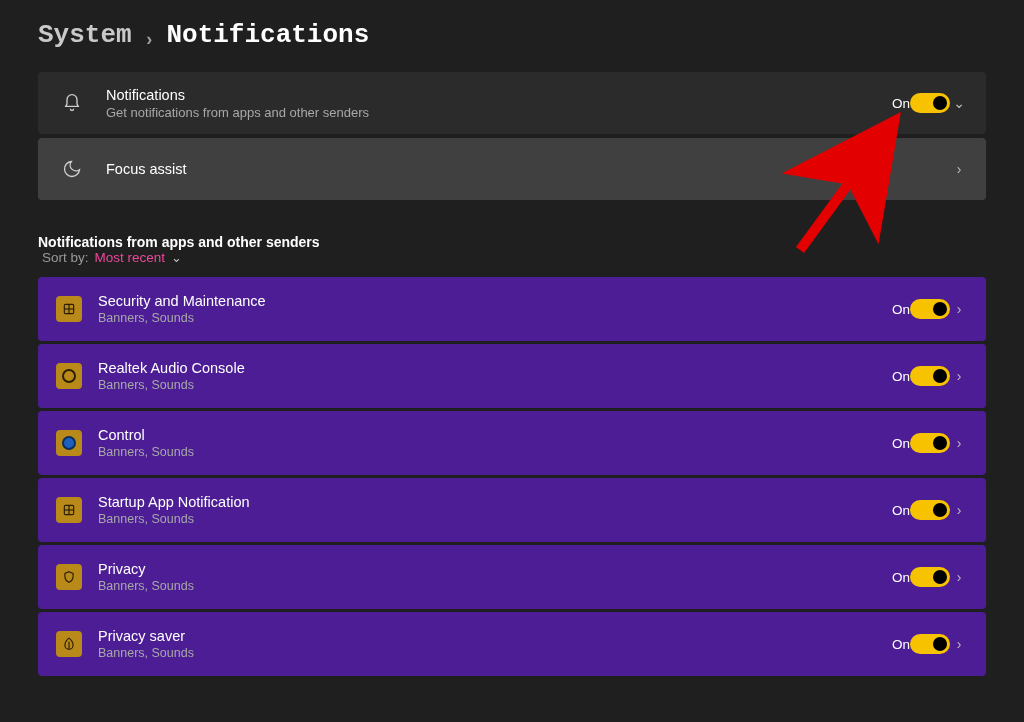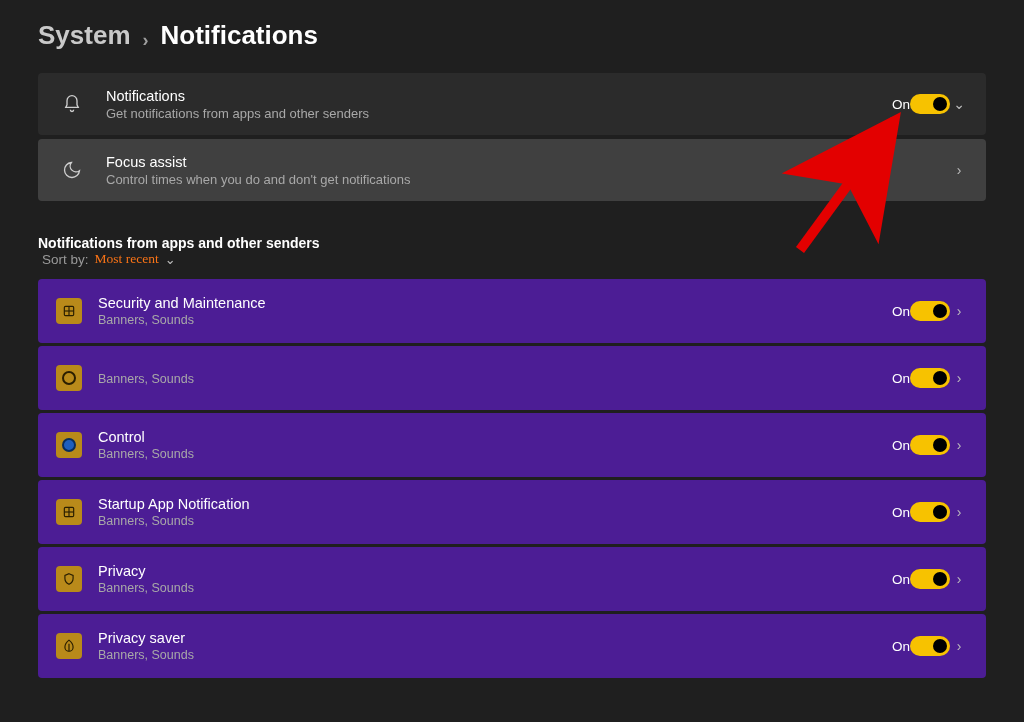--- a/index.html
+++ b/index.html
@@ -10,20 +10,21 @@
     font-family: "Segoe UI", Arial, sans-serif;
     font-size: 14px;
     overflow: hidden;
   }
   .page {
     padding: 20px 38px 0 38px;
   }
   .breadcrumb {
     display: flex; align-items: flex-end; gap: 12px;
     margin-bottom: 22px;
+    font-family: Liberation Mono, monospace;
   }
   .breadcrumb .crumb-parent {
     font-size: 26px; font-weight: 600; color: #c9c9c9;
   }
   .breadcrumb .crumb-sep {
     font-size: 18px; color: #9f9f9f; font-weight:600;
   }
   .breadcrumb .crumb-current {
     font-size: 26px; font-weight: 600; color: #ffffff;
   }
@@ -60,21 +61,21 @@
   .spacer-after-focus { height: 30px; }
   .section-heading {
     font-size: 14px; font-weight:600; color:#fff;
   }
   .sortrow {
     display:flex; align-items:center; gap:6px;
     margin-bottom: 12px; padding-left:4px;
     font-size: 13.5px;
   }
   .sortrow .sortlabel { color:#9a9a9a;text-align:right; }
-  .sortrow .sortvalue { color:#f97316;font-family:Liberation Serif, serif; }
+  .sortrow .sortvalue { color:#ec4899; }
   .sortrow .sortchev { color:#c0c0c0; font-size:13px; }
   .app-card {
     background: #4c1d95; border-radius:4px;
     padding: 12px 18px;
     display:flex; align-items:center;
     margin-bottom: 3px;
     min-height: 64px;
   }
   .app-icon {
     width: 26px; height: 26px; border-radius:4px;
@@ -132,21 +133,20 @@
   </div>
 
   <div class="card card-lighter">
     <div class="icon">
       <svg width="20" height="20" viewBox="0 0 24 24" fill="none" stroke="currentColor" stroke-width="1.6">
         <path d="M21 12.8A9 9 0 1 1 11.2 3a7 7 0 0 0 9.8 9.8z"></path>
       </svg>
     </div>
     <div class="content">
       <div class="title">Focus assist</div>
-      <div class="subtitle">Control times when you do and don't get notifications</div>
     </div>
     <div class="right">
       <div class="chev">›</div>
     </div>
   </div>
 
   <div class="spacer-after-focus"></div>
 
   <div class="section-heading">Notifications from apps and other senders</div>
 
@@ -173,20 +173,21 @@
           <span class="state-label">On</span>
           <div class="toggle">
             <div class="knob"></div>
           </div>
           <div class="chev">›</div>
         </div>
       </div>
       <div class="app-card">
         <div class="app-icon circle"></div>
         <div class="app-content">
+          <div class="app-title">Realtek Audio Console</div>
           <div class="app-sub">Banners, Sounds</div>
         </div>
         <div class="right">
           <span class="state-label">On</span>
           <div class="toggle">
             <div class="knob"></div>
           </div>
           <div class="chev">›</div>
         </div>
       </div>

